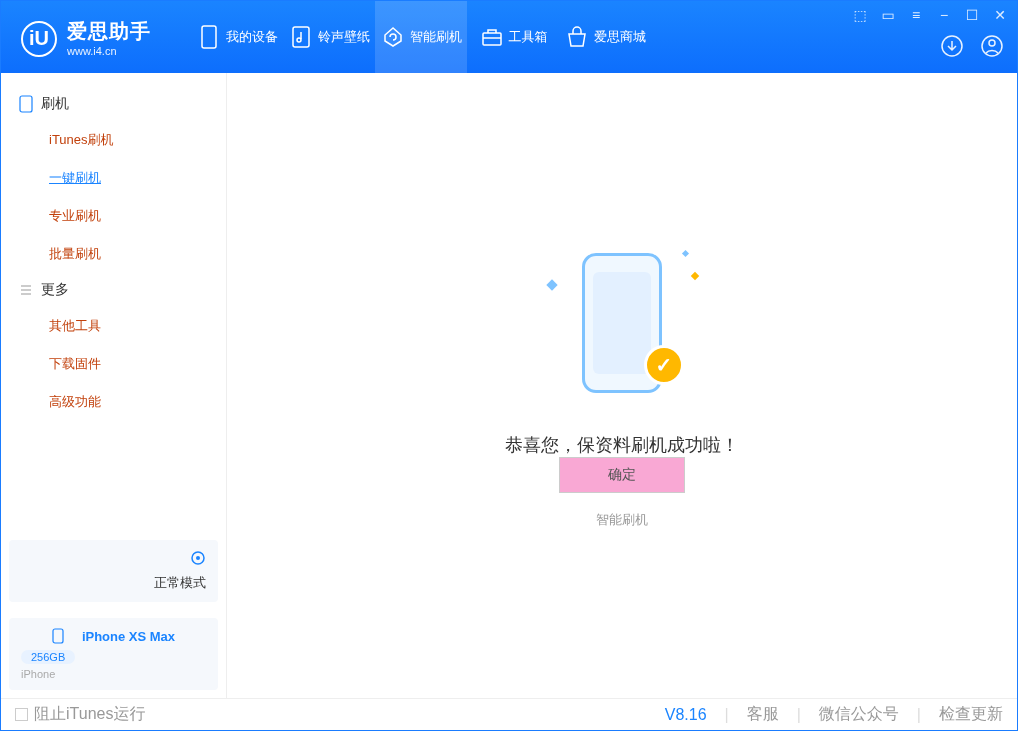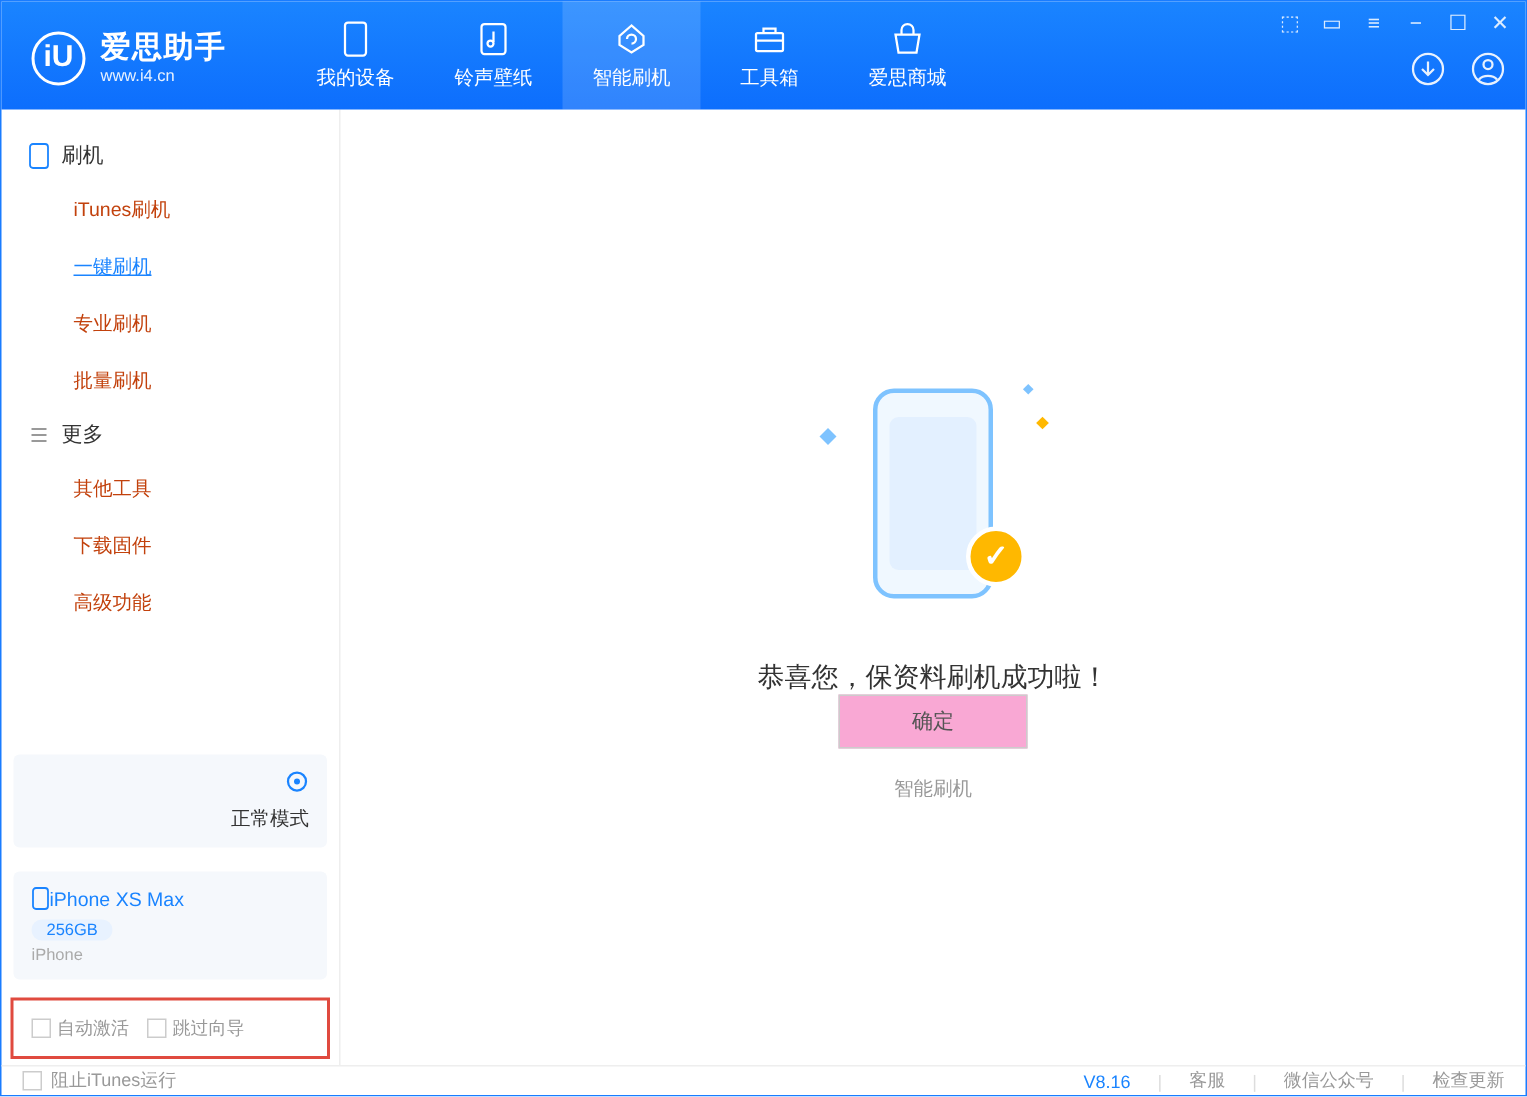--- a/index.html
+++ b/index.html
@@ -7,39 +7,39 @@
 .app { width: 1018px; height: 731px; border: 1px solid #1a7cff; display: flex; flex-direction: column; background: #fff; }
 
 
 .header { height: 72px; background: linear-gradient(180deg, #1a84ff 0%, #0d6efd 100%); display: flex; align-items: center; color: #fff; position: relative; }
 .logo-area { display: flex; align-items: flex-end; padding: 0 20px; gap: 10px; }
 .logo-circle { width: 36px; height: 36px; border: 2.5px solid #fff; border-radius: 50%; display: flex; align-items: center; justify-content: center; font-weight: bold; font-size: 20px; }
 .logo-text { display: flex; flex-direction: column; }
 .logo-title { font-size: 20px; font-weight: bold; letter-spacing: 1px; }
 .logo-sub { font-size: 11px; opacity: 0.9; }
 .nav-tabs { display: flex; height: 100%; margin-left: 20px; }
-.nav-tab { width: 92px; display: flex; flex-direction: column; align-items: center; justify-content: center; gap: 4px; font-size: 13px; cursor: pointer; }
+.nav-tab { width: 92px; display: flex; flex-direction: row; align-items: center; justify-content: center; gap: 4px; font-size: 13px; cursor: pointer; }
 .nav-tab.active { background: rgba(255,255,255,0.15); }
 .nav-tab-icon { width: 26px; height: 26px; display: flex; align-items: center; justify-content: center; }
 .header-right { position: absolute; right: 12px; bottom: 14px; display: flex; gap: 14px; }
 .header-right-icon { width: 26px; height: 26px; display: flex; align-items: center; justify-content: center; cursor: pointer; opacity: 0.9; }
 .window-controls { position: absolute; right: 8px; top: 6px; display: flex; gap: 10px; font-size: 14px; }
 .win-ctrl { cursor: pointer; opacity: 0.85; width: 18px; text-align: center; }
 
 
 .body { flex: 1; display: flex; min-height: 0; }
 .sidebar { width: 226px; border-right: 1px solid #eee; display: flex; flex-direction: column; padding-top: 14px; }
 .side-section-header { display: flex; align-items: center; gap: 8px; padding: 8px 18px; font-size: 14px; color: #333; font-weight: 500; }
 .side-item { padding: 10px 18px 10px 48px; font-size: 13px; color: #c2410c; cursor: pointer; }
 .side-item.active { color: #1a84ff; text-decoration: underline; }
 .side-spacer { flex: 1; }
 .device-box { margin: 8px; background: #f5f8fc; border-radius: 4px; padding: 10px 12px; font-size: 13px; color: #333; }
 .device-mode { display: flex; align-items: flex-end; gap: 8px; flex-direction: column; }
 .device-info { margin: 8px; background: #f5f8fc; border-radius: 4px; padding: 10px 12px; font-size: 13px; }
-.device-name { color: #1a84ff; font-weight: 400; display: flex; align-items: center; gap: 0; }
+.device-name { color: #1a84ff; font-weight: 700; display: flex; align-items: center; gap: 18px; justify-content: center; }
 .device-storage { display: inline-block; margin-top: 6px; background: #e8f2ff; color: #1a84ff; border-radius: 10px; padding: 1px 10px; font-size: 11px; }
 .device-type { margin-top: 4px; color: #aaa; font-size: 11px; }
 .checkbox-row { display: flex; gap: 12px; padding: 10px 12px; font-size: 12px; color: #999; border: 2px solid #e04a3f; margin: 4px 6px; }
 .checkbox-item { display: flex; align-items: center; gap: 4px; }
 .chk { width: 13px; height: 13px; border: 1px solid #ccc; background: #fff; }
 
 
 .main { flex: 1; display: flex; flex-direction: column; align-items: center; justify-content: center; position: relative; }
 .illustration { position: relative; width: 160px; height: 160px; margin-bottom: 30px; }
 .phone { position: absolute; left: 40px; top: 10px; width: 80px; height: 140px; border: 3px solid #7ec3ff; border-radius: 14px; background: #f0f8ff; }
@@ -47,21 +47,21 @@
 .check-badge { position: absolute; right: 18px; bottom: 18px; width: 40px; height: 40px; background: #ffb800; border-radius: 50%; border: 3px solid #fff; display: flex; align-items: center; justify-content: center; color: #fff; font-size: 20px; font-weight: bold; }
 .sparkle { position: absolute; width: 8px; height: 8px; background: #7ec3ff; transform: rotate(45deg); }
 .sparkle.s1 { left: 6px; top: 38px; }
 .sparkle.s2 { right: 4px; top: 30px; width: 6px; height: 6px; background: #ffb800; }
 .sparkle.s3 { right: 14px; top: 8px; width: 5px; height: 5px; }
 .success-text { font-size: 18px; color: #333; }
 .ok-button { padding: 8px 48px; border: 1px solid #ccc; background: #f9a8d4; font-size: 14px; color: #555; cursor: pointer; margin-bottom: 18px; }
 .view-log { font-size: 13px; color: #999; cursor: pointer; }
 
 
-.footer { height: 20px; border-top: 1px solid #eee; display: flex; padding: 0 14px; font-size: 12px; color: #999; }
+.footer { height: 32px; border-top: 1px solid #eee; display: flex; padding: 0 14px; font-size: 16px; color: #999; }
 .footer-left { display: flex; align-items: center; gap: 6px; }
 .footer-right { margin-left: auto; display: flex; align-items: center; gap: 18px; }
 .footer-version { color: #1a84ff; }
 .footer-divider { color: #ddd; }
 .footer-link { cursor: pointer; }
 </style>
 </head>
 <body>
 
 <div class="app">
@@ -186,30 +186,20 @@
         <div class="device-name">
           <svg width="12" height="16">
               <rect x="1" y="1" width="10" height="14" rx="2" fill="none" stroke="#1a84ff" stroke-width="1.2"></rect>
             </svg>
           <span>iPhone XS Max</span>
         </div>
         <span class="device-storage">256GB</span>
         <div class="device-type">iPhone</div>
       </div>
 
-      <div class="checkbox-row">
-        <div class="checkbox-item">
-          <div class="chk"></div>
-          <span>自动激活</span>
-        </div>
-        <div class="checkbox-item">
-          <div class="chk"></div>
-          <span>跳过向导</span>
-        </div>
-      </div>
     </div>
 
     <div class="main">
       <div class="illustration">
         <div class="sparkle s1"></div>
         <div class="sparkle s2"></div>
         <div class="sparkle s3"></div>
         <div class="phone">
           <div class="phone-screen"></div>
         </div>

